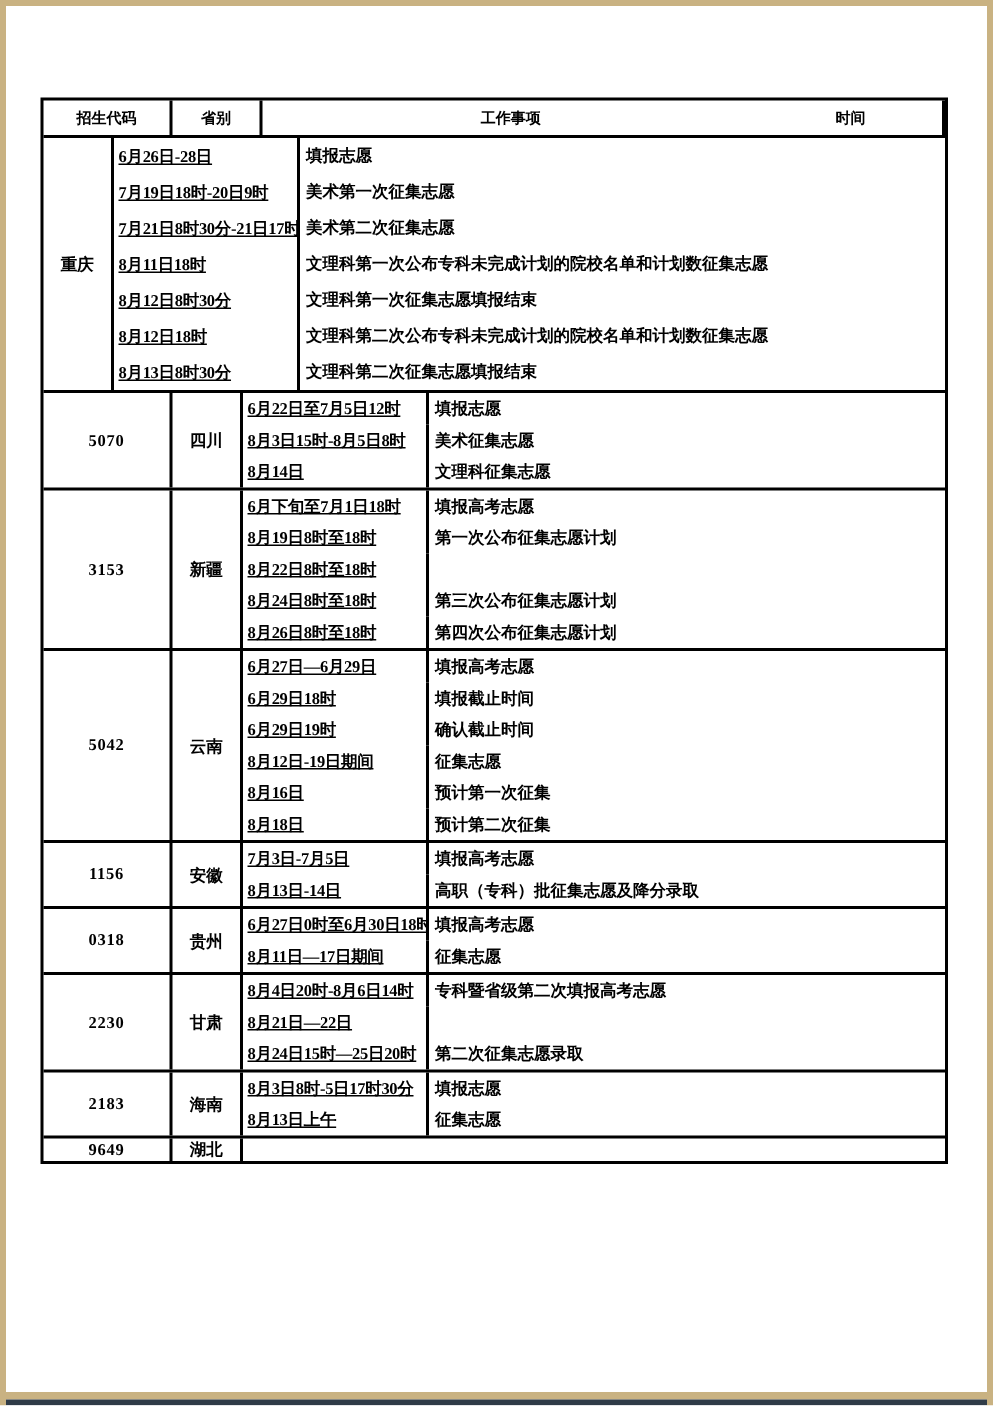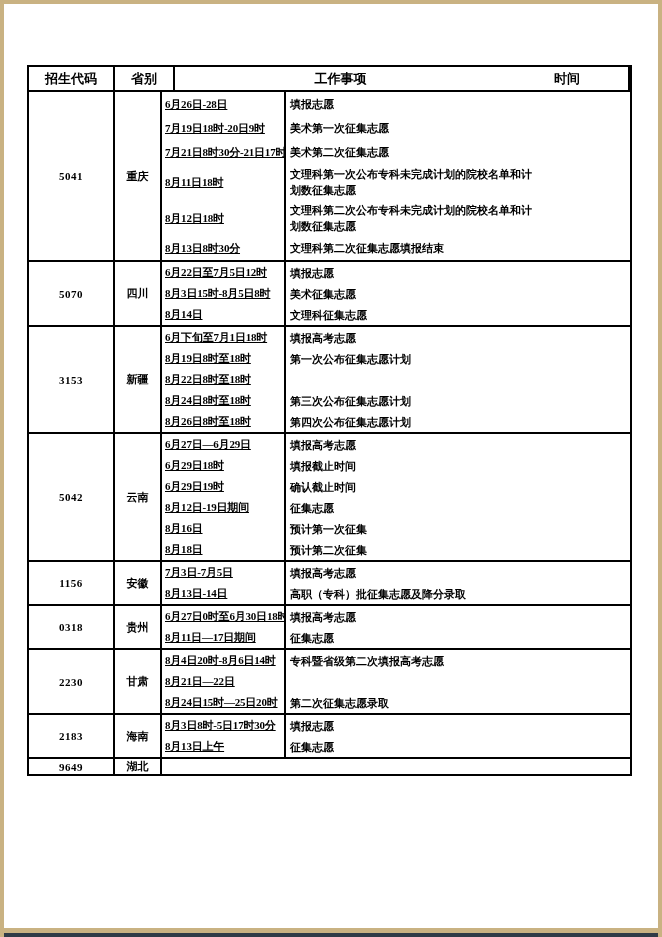--- a/index.html
+++ b/index.html
@@ -32,21 +32,21 @@
     top: 61px;
     width: 605px;
     box-sizing: border-box;
     border: 2px solid #000;
     background: #fff;
   }
   .hrow { display: flex; height: 23px; }
   .hcell {
     box-sizing: border-box;
     display: flex; align-items: center; justify-content: center;
-    font-size: 13px;
+    font-size: 10px;
   }
   .hcell.c1 { width: 86px; border-right: 2px solid #000; }
   .hcell.c2 { width: 60px; border-right: 2px solid #000; }
   .hcell.c3 { width: 124px; border-right: 2px solid #000; }
   .hcell.c4 { flex: 1; }
   .section { display: flex; border-top: 2px solid #000; }
   .sec-code {
     width: 86px; box-sizing: border-box; border-right: 2px solid #000;
     display: flex; align-items: center; justify-content: center;
     letter-spacing: 0.5px;
@@ -81,38 +81,41 @@
 <div class="sheet">
   <div class="sched-table">
     <div class="hrow">
       <div class="hcell c1">招生代码</div>
       <div class="hcell c2">省别</div>
       <div class="hcell c4">工作事项</div>
       <div class="hcell c3">时间</div>
     </div>
     <div id="sections">
         <div class="section tall">
-          <div class="sec-code">5041</div>
           <div class="sec-prov">重庆</div>
           <div class="sec-entries">
             <div class="entry">
               <div class="time">6月26日-28日</div>
               <div class="work">填报志愿</div>
             </div>
             <div class="entry">
               <div class="time">7月19日18时-20日9时</div>
               <div class="work">美术第一次征集志愿</div>
             </div>
             <div class="entry">
               <div class="time">7月21日8时30分-21日17时</div>
               <div class="work">美术第二次征集志愿</div>
             </div>
             <div class="entry">
               <div class="time">8月11日18时</div>
               <div class="work">文理科第一次公布专科未完成计划的院校名单和计划数征集志愿</div>
+            </div>
+            <div class="entry">
+              <div class="time">8月12日8时30分</div>
+              <div class="work">文理科第一次征集志愿填报结束</div>
             </div>
             <div class="entry">
               <div class="time">8月12日18时</div>
               <div class="work">文理科第二次公布专科未完成计划的院校名单和计划数征集志愿</div>
             </div>
             <div class="entry">
               <div class="time">8月13日8时30分</div>
               <div class="work">文理科第二次征集志愿填报结束</div>
             </div>
           </div>

